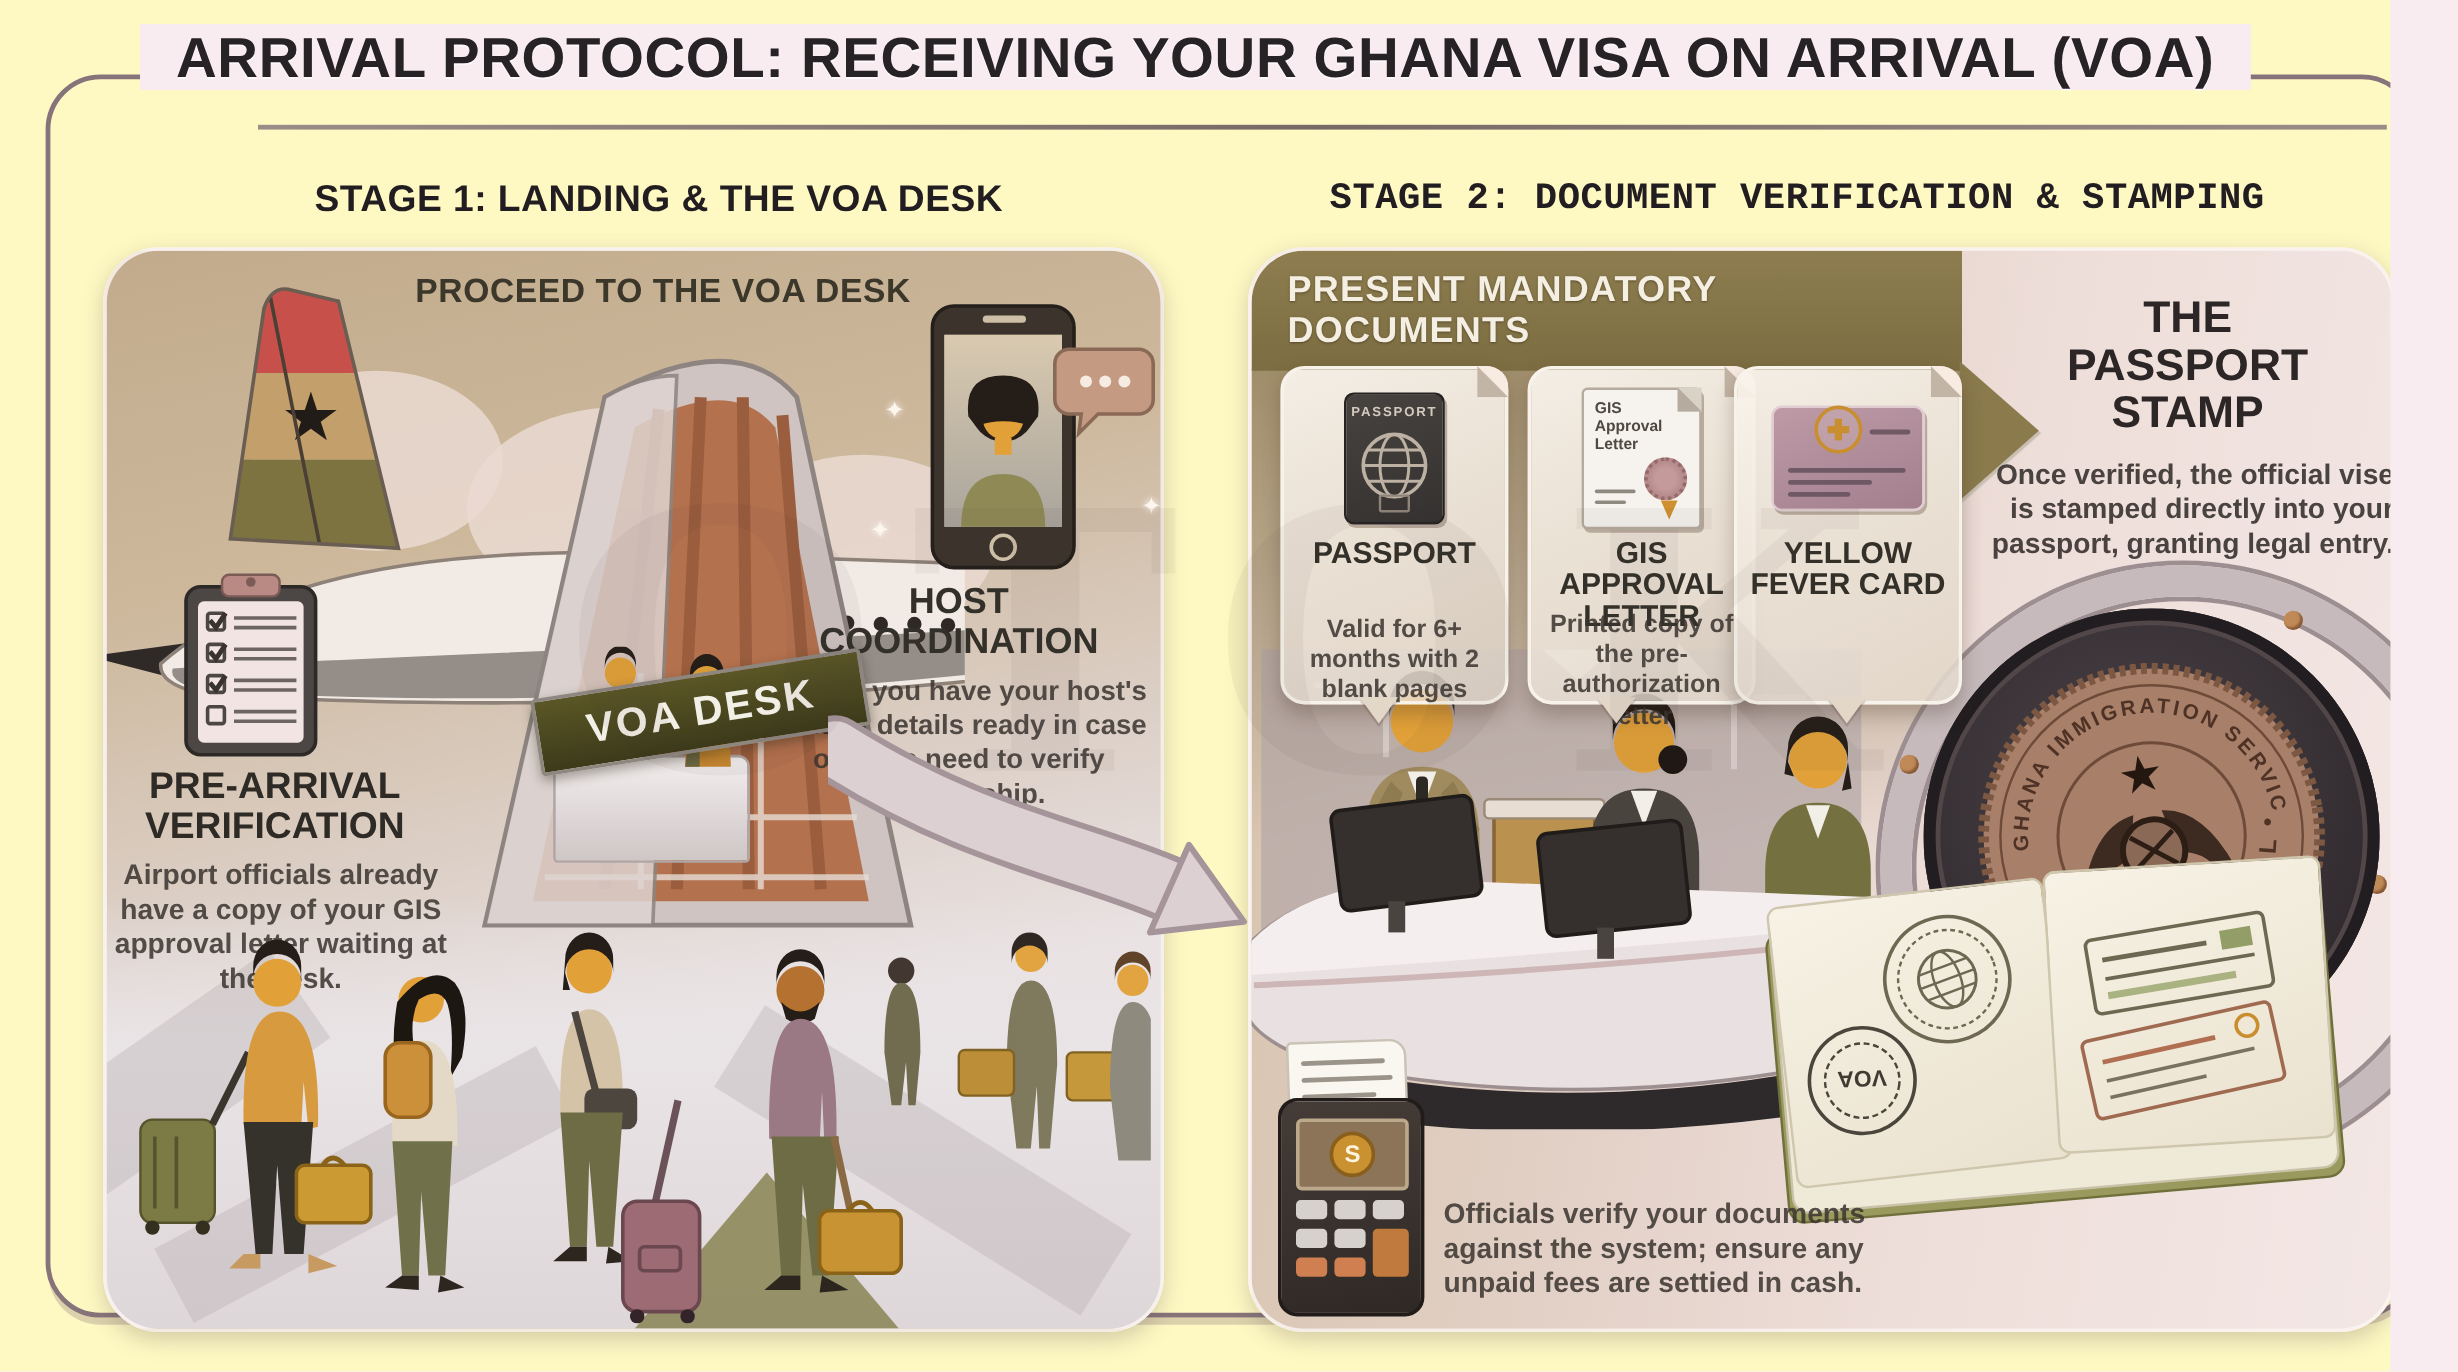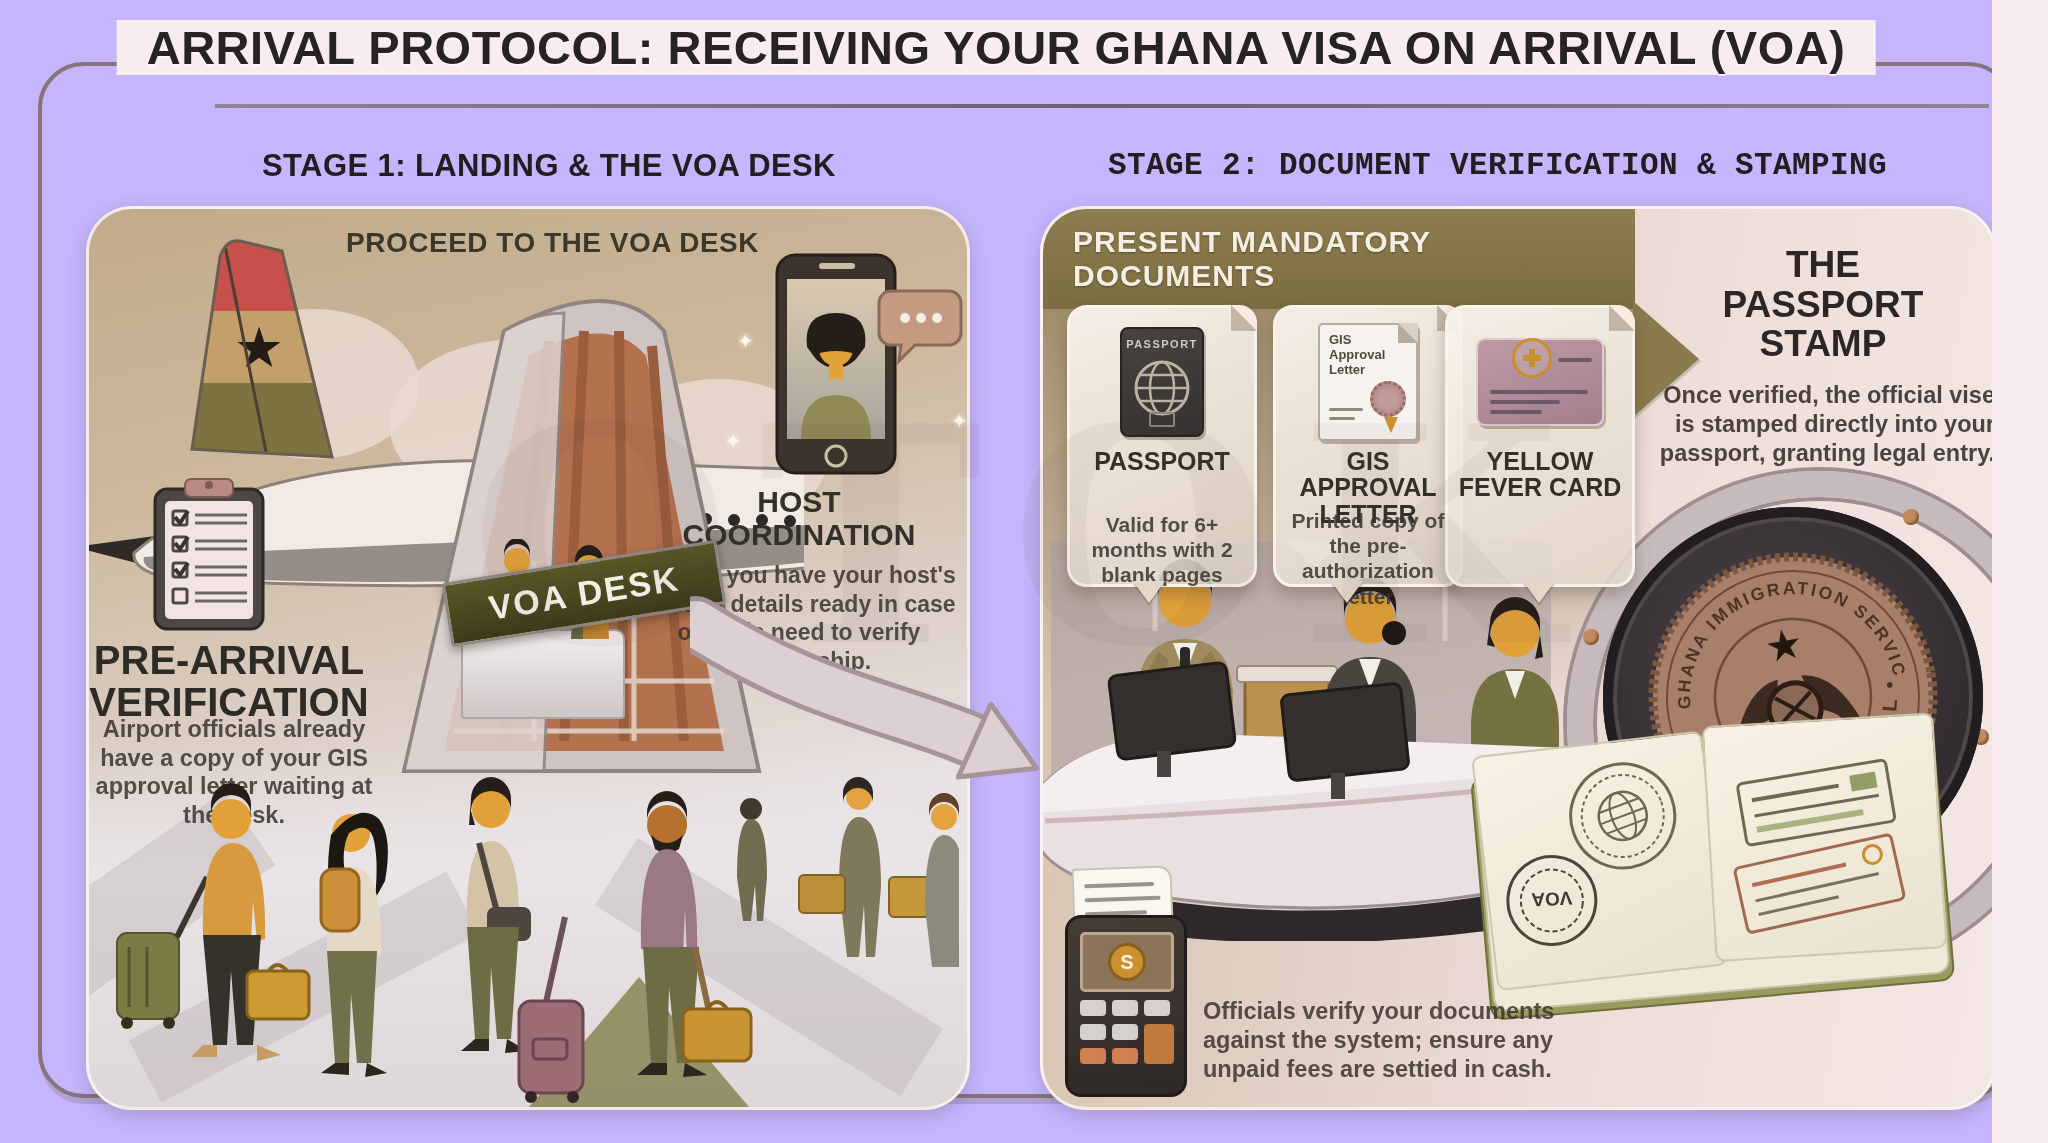--- a/index.html
+++ b/index.html
@@ -1,17 +1,17 @@
 <!DOCTYPE html>
 <html><head>
 <meta charset="utf-8">
 <style>
   html,body{margin:0;padding:0;background:#f8ecf0;}
   #canvas{position:relative;width:1992px;height:1143px;overflow:hidden;
-    background:#c4b5fd;font-family:"Liberation Sans",sans-serif;color:#2b2528;}
+    background:#fef9c3;font-family:"Liberation Sans",sans-serif;color:#2b2528;}
   .abs{position:absolute;}
   .prelines{white-space:pre-line;}
   
   #frame{left:38px;top:62px;width:1968px;height:1028px;border:4px solid #86747a;
     border-radius:46px;box-shadow:0 8px 0 -2px rgba(130,110,115,.28);z-index:1;}
   #main-title{left:50%;top:20px;transform:translateX(-50%);z-index:6;background:#f8ecf0;
     padding:0 30px;font-size:47px;font-weight:bold;letter-spacing:.5px;white-space:nowrap;
     color:#272226;text-shadow:0 2px 0 rgba(255,255,255,.6);}
   #title-underline{left:215px;top:104px;width:1774px;height:4px;z-index:5;
     background:linear-gradient(90deg,#8a797e,#5f5055 50%,#8a797e);opacity:.85;}
@@ -37,21 +37,21 @@
     border-bottom:130px solid #8a8454;opacity:.85;}
   #plane{left:-15px;top:8px;z-index:1;}
   #arch{left:295px;top:52px;z-index:3;}
   #voa-sign{left:356px;top:352px;z-index:5;transform:rotate(-9deg);
     background:linear-gradient(180deg,#5a5626,#3c3a1a);color:#f2efe6;font-size:34px;font-weight:bold;
     letter-spacing:2px;padding:10px 40px;border:3px solid #8d8780;border-radius:4px;
     box-shadow:0 4px 10px rgba(40,35,20,.4);}
   #mini-desk{left:372px;top:420px;width:160px;height:86px;z-index:4;
     background:linear-gradient(180deg,#f3eeee,#cfc6c6);border-radius:10px 10px 4px 4px;
     border:2px solid #b0a6a6;}
-  .clip-text-title{left:0px;top:430px;width:280px;text-align:center;font-size:40px;font-weight:bold;
+  .clip-text-title{left:0px;top:430px;width:280px;text-align:center;font-size:31px;font-weight:bold;
     color:#2e2a26;line-height:1.05;z-index:4;}
   .clip-text-body{left:0px;top:506px;width:290px;text-align:center;font-size:23.5px;
     color:#3a342f;line-height:1.22;z-index:4;font-weight:bold;opacity:.85;}
   #host-title{left:555px;top:276px;width:310px;text-align:center;font-size:30px;font-weight:bold;
     color:#33302a;line-height:1.1;z-index:4;}
   #host-body{left:540px;top:352px;width:340px;text-align:center;font-size:23px;
     color:#3a342f;line-height:1.24;z-index:4;font-weight:bold;opacity:.85;}
   .sparkle{color:#fdf6ec;z-index:4;font-size:20px;text-shadow:0 0 6px #fff;}
   
   #banner{left:0;top:0;width:592px;height:100px;z-index:3;border-radius:43px 0 0 0;

